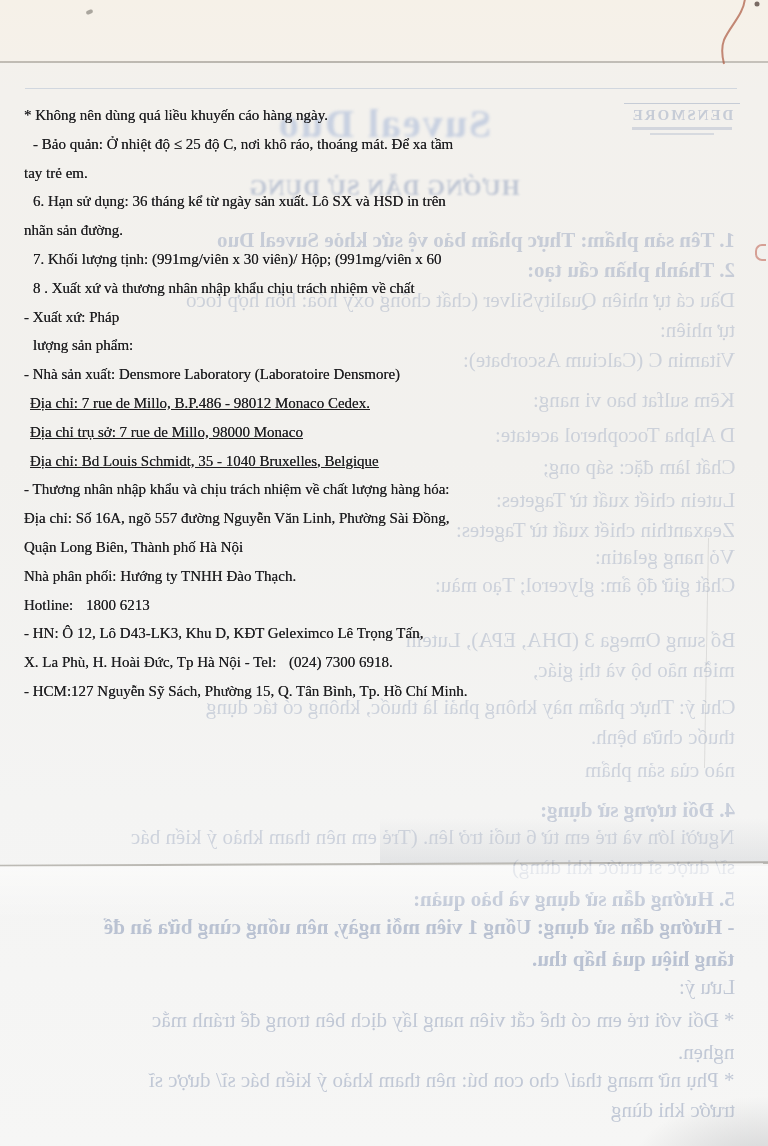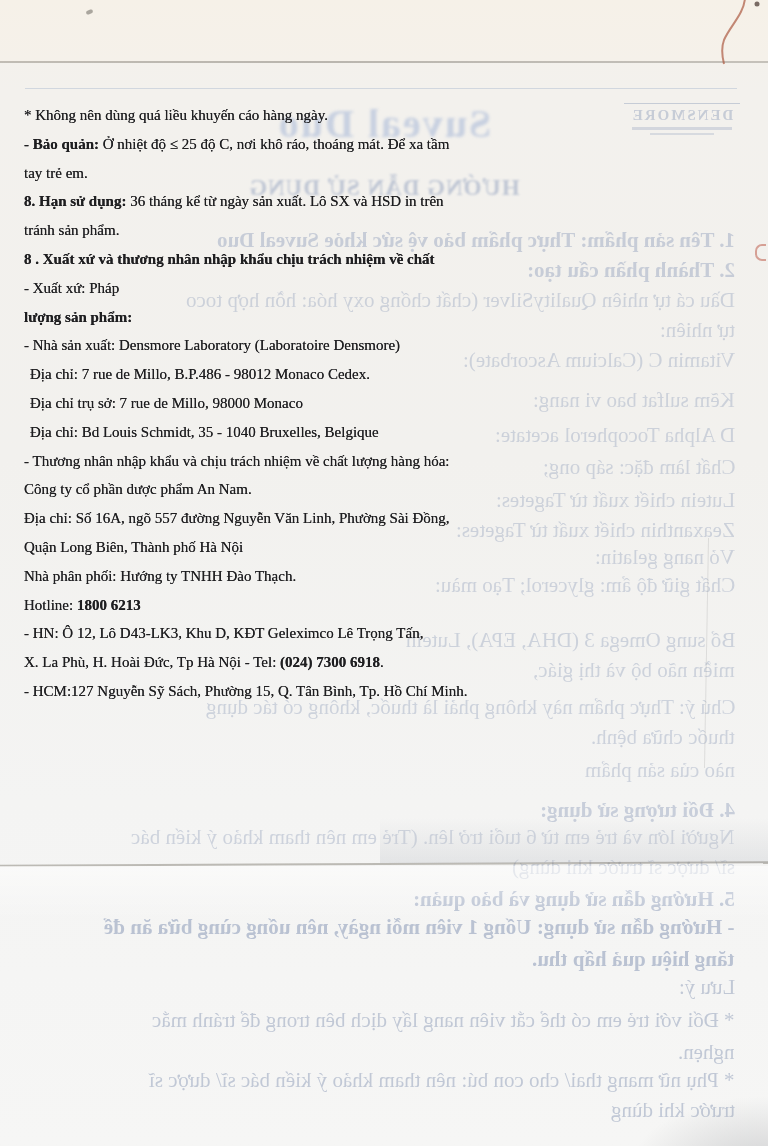--- a/index.html
+++ b/index.html
@@ -35,22 +35,22 @@
   .st-logo{position:absolute;right:26px;top:103px;width:120px;transform:scaleX(-1);
       color:#a3aec5;opacity:.55;filter:blur(.7px);text-align:center;}
   .st-logo .lg-rule{height:1px;background:#a3aec5;margin:0 2px 3px 2px;}
   .st-logo .lg-name{font-size:15px;font-weight:bold;letter-spacing:2px;}
   .st-logo .lg-bar{height:3px;background:#aab4c8;margin:3px 10px 0 10px;opacity:.8;}
   .st-logo .lg-bar.short{height:2px;margin:3px 28px 0 28px;opacity:.7;}
   
   #main-text{position:absolute;left:24px;top:101px;width:744px;color:#1e1e20;}
   .tline{font-size:15px;line-height:28.8px;height:28.8px;white-space:nowrap;
          text-shadow:0 0 .4px rgba(25,25,28,.85);}
-  .tline.ind{padding-left:6px;}
-  .tline .bseg{font-weight:bold;}
+  .tline.ind{padding-left:6px;text-decoration:underline;}
+  .tline .bseg{font-weight:normal;margin-left:9px;}
 </style>
 </head>
 <body>
 
 <div id="page">
 
   <div class="top-strip"></div>
   <div class="fold-line"></div>
   <div class="blue-rule"></div>
   <div class="speck"></div>
@@ -104,31 +104,31 @@
   <div class="gray-band"></div>
   <div class="crease-h"></div>
   <div class="bright-band"></div>
   <div class="crease-v"></div>
 
   <div id="main-text">
 
   <div class="tline"><span>* Không nên dùng quá liều khuyến cáo hàng ngày.</span></div>
       <div class="tline"><span class="bseg">- Bảo quản: </span><span>Ở nhiệt độ ≤ 25 độ C, nơi khô ráo, thoáng mát. Để xa tầm</span></div>
       <div class="tline"><span>tay trẻ em.</span></div>
-      <div class="tline"><span class="bseg">8. Hạn sử dụng: </span><span>36 tháng kể từ ngày sản xuất. Lô SX và HSD in trên</span></div>
-      <div class="tline"><span>tránh sản phẩm.</span></div>
+      <div class="tline"><span class="bseg">6. Hạn sử dụng: </span><span>36 tháng kể từ ngày sản xuất. Lô SX và HSD in trên</span></div>
+      <div class="tline"><span>nhãn sản đường.</span></div>
+      <div class="tline"><span class="bseg">7. Khối lượng tịnh: </span><span>(991mg/viên x 30 viên)/ Hộp; (991mg/viên x 60</span></div>
       <div class="tline"><span class="bseg">8 . Xuất xứ và thương nhân nhập khẩu chịu trách nhiệm về chất</span></div>
       <div class="tline"><span>- Xuất xứ: Pháp</span></div>
       <div class="tline"><span class="bseg">lượng sản phẩm:</span></div>
       <div class="tline"><span>- Nhà sản xuất: Densmore Laboratory (Laboratoire Densmore)</span></div>
       <div class="tline ind"><span>Địa chỉ: 7 rue de Millo, B.P.486 - 98012 Monaco Cedex.</span></div>
       <div class="tline ind"><span>Địa chỉ trụ sở: 7 rue de Millo, 98000 Monaco</span></div>
       <div class="tline ind"><span>Địa chỉ: Bd Louis Schmidt, 35 - 1040 Bruxelles, Belgique</span></div>
       <div class="tline"><span>- Thương nhân nhập khẩu và chịu trách nhiệm về chất lượng hàng hóa:</span></div>
-      <div class="tline"><span>Công ty cổ phần dược phẩm An Nam.</span></div>
       <div class="tline"><span>Địa chỉ: Số 16A, ngõ 557 đường Nguyễn Văn Linh, Phường Sài Đồng,</span></div>
       <div class="tline"><span>Quận Long Biên, Thành phố Hà Nội</span></div>
       <div class="tline"><span>Nhà phân phối: Hướng ty TNHH Đào Thạch.</span></div>
       <div class="tline"><span>Hotline: </span><span class="bseg">1800 6213</span></div>
       <div class="tline"><span>- HN: Ô 12, Lô D43-LK3, Khu D, KĐT Geleximco Lê Trọng Tấn,</span></div>
       <div class="tline"><span>X. La Phù, H. Hoài Đức, Tp Hà Nội - Tel: </span><span class="bseg">(024) 7300 6918</span><span>.</span></div>
       <div class="tline"><span>- HCM:127 Nguyễn Sỹ Sách, Phường 15, Q. Tân Bình, Tp. Hồ Chí Minh.</span></div>
     </div>
 
   <div class="bottom-curl"></div>

